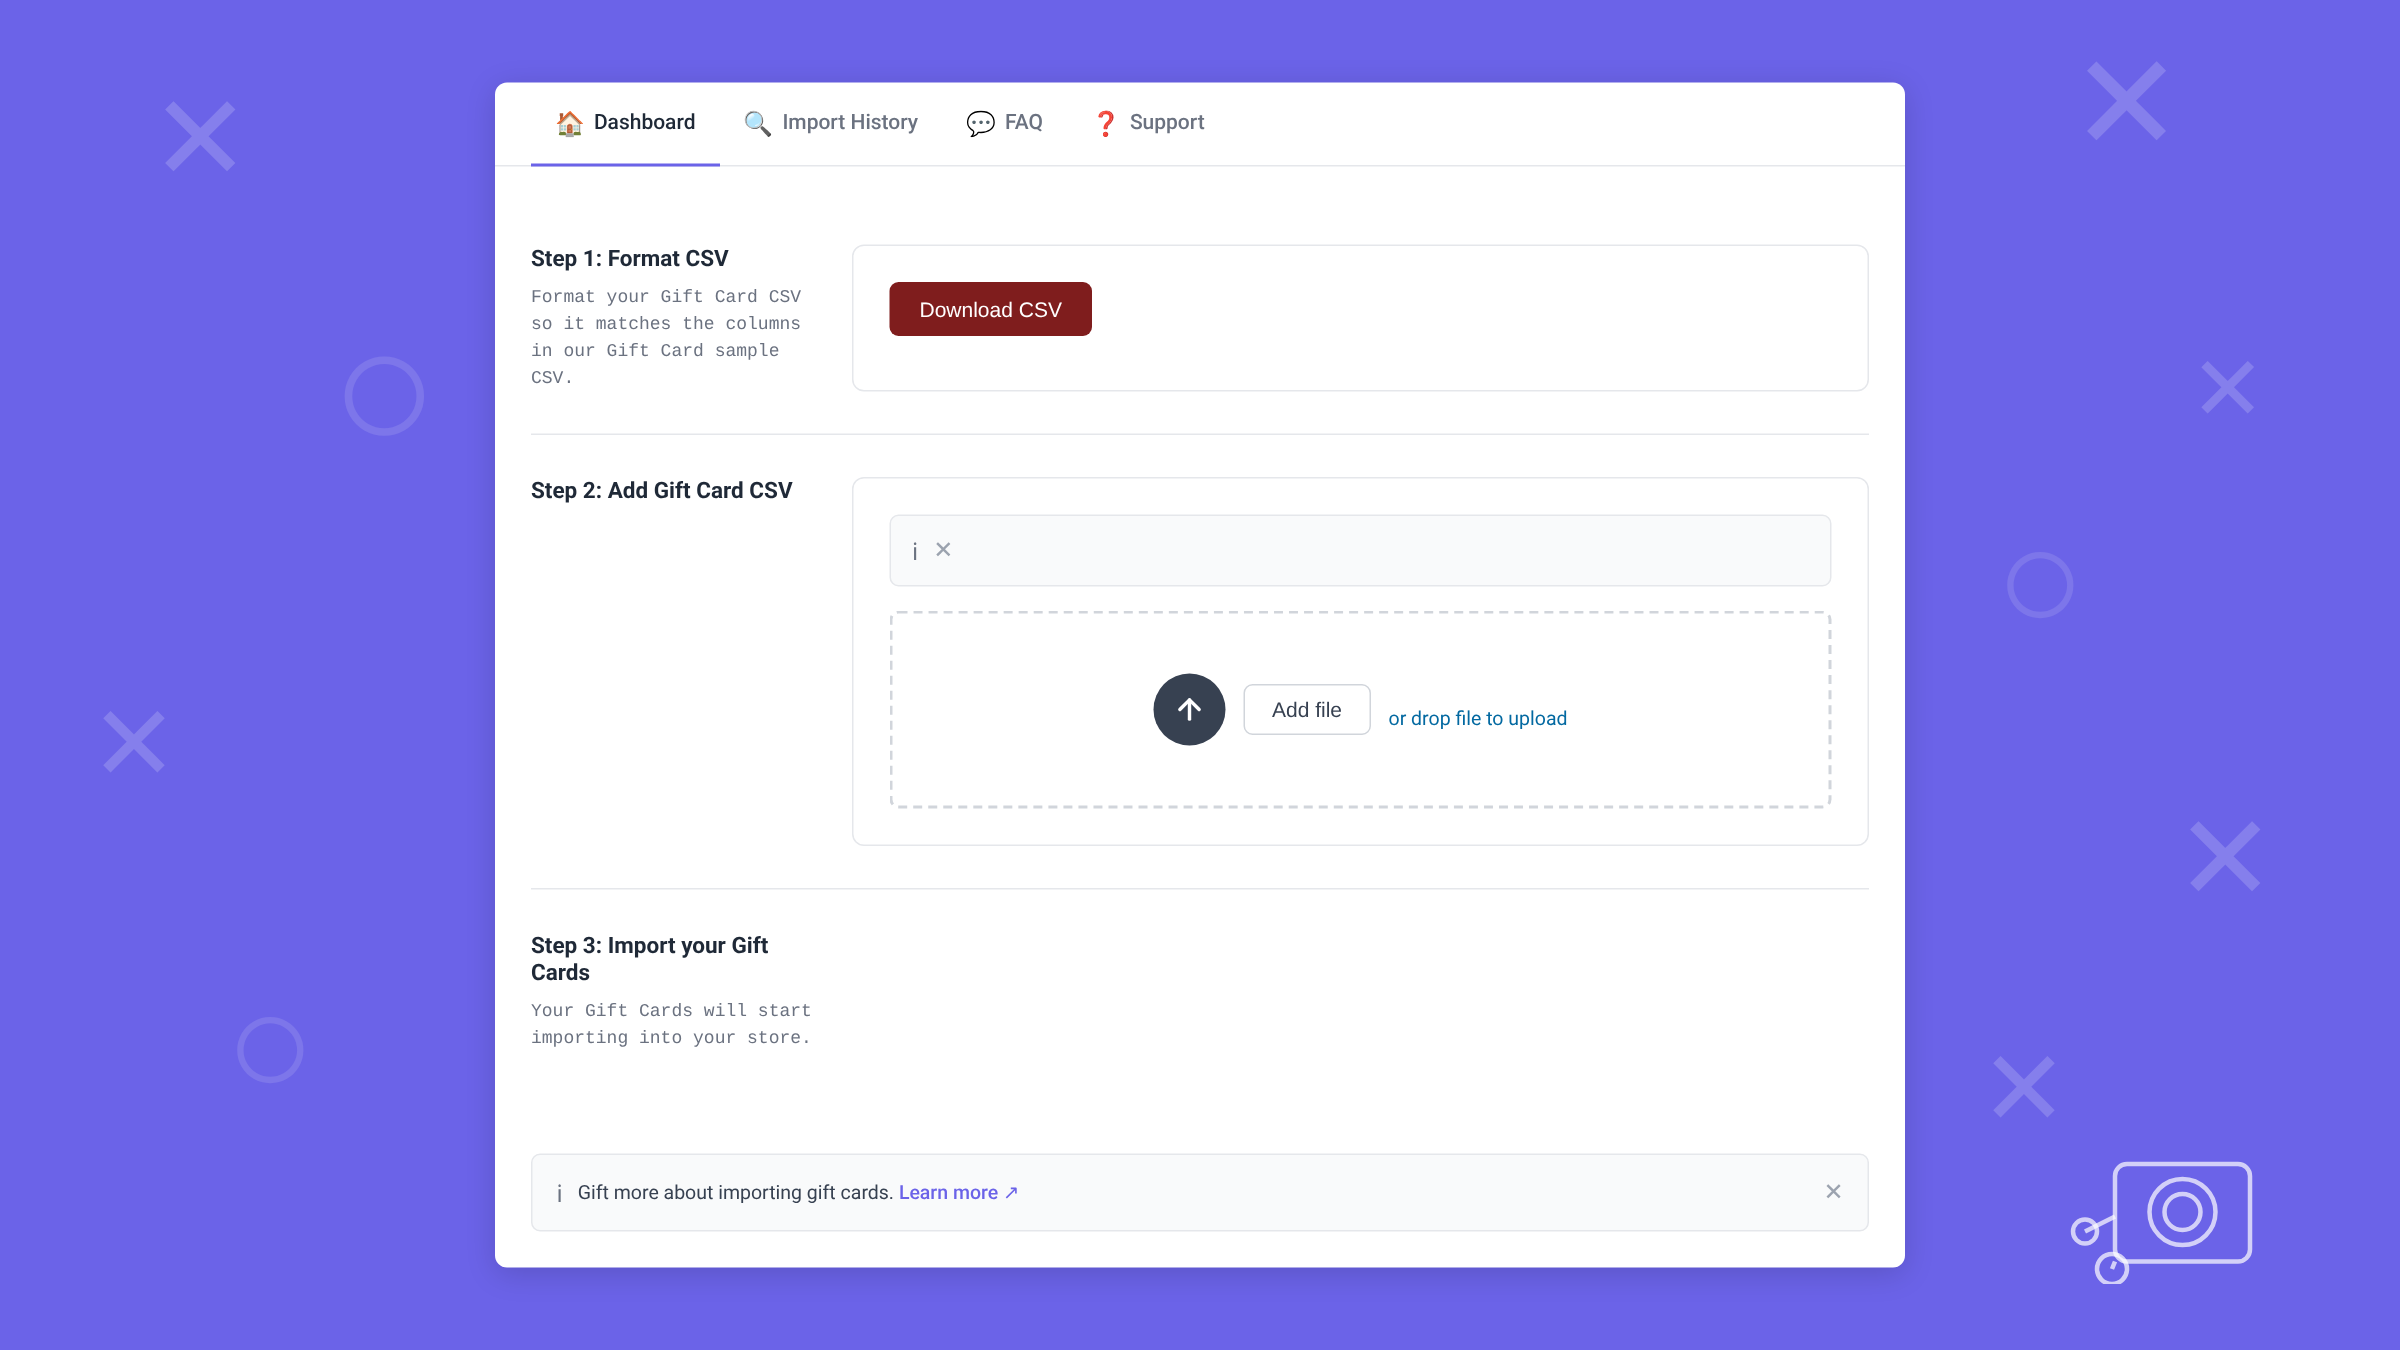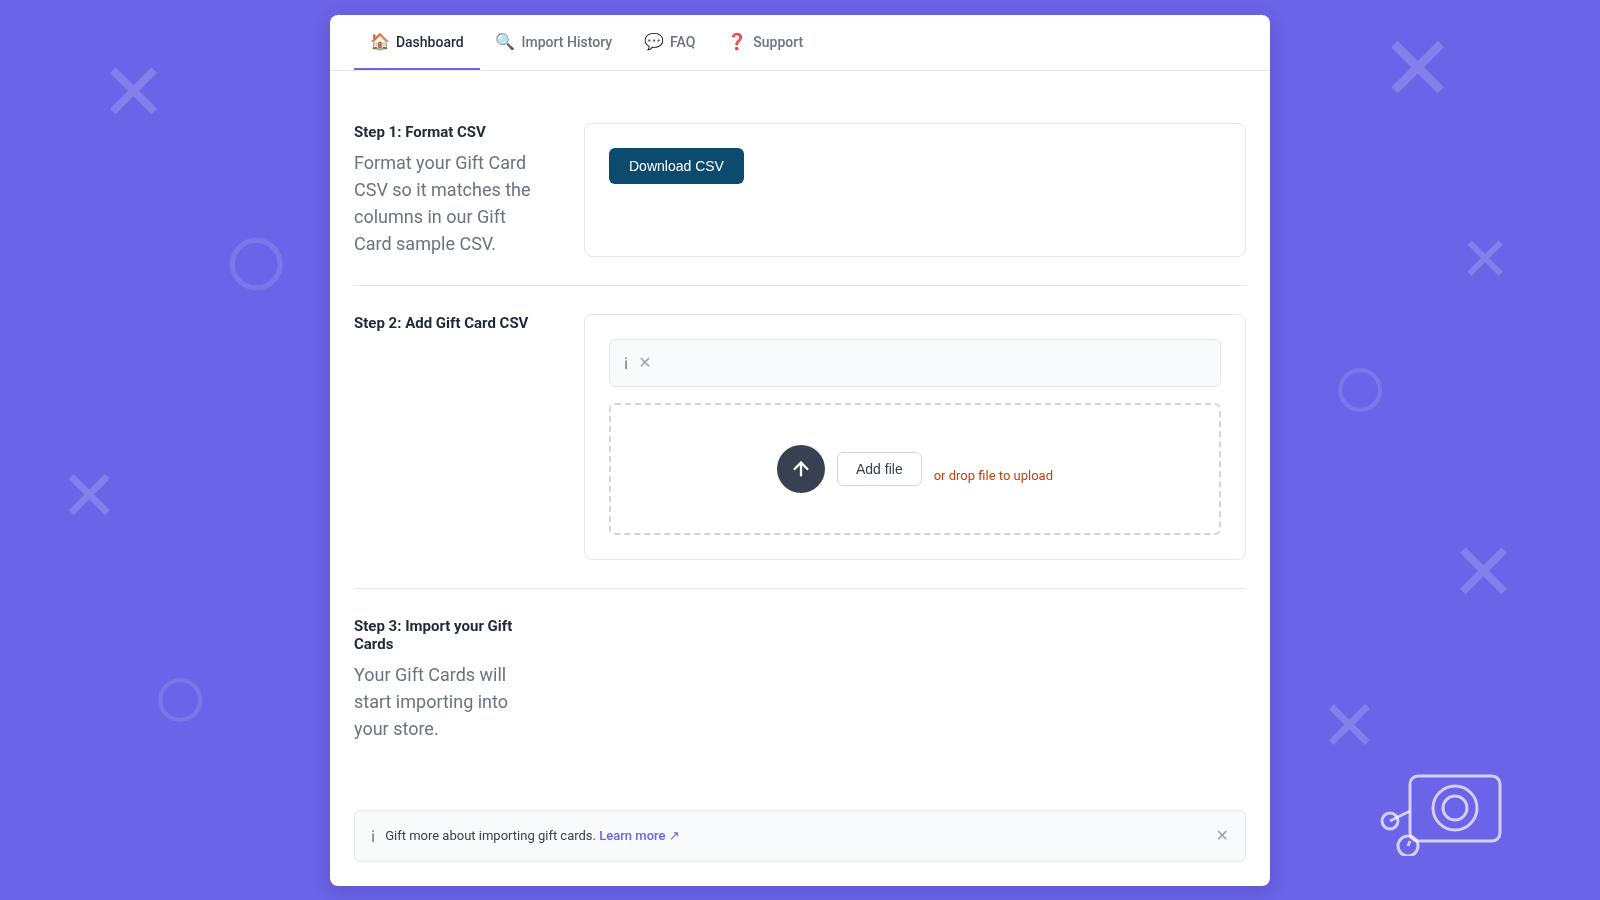--- a/index.html
+++ b/index.html
@@ -72,21 +72,21 @@
     }
 
     
     .content {
       padding: 24px;
     }
 
     
     .step-section {
       display: flex;
-      gap: 40px;
+      gap: 24px;
       padding: 28px 0;
       border-bottom: 1px solid #e5e7eb;
     }
 
     .step-section:last-of-type {
       border-bottom: none;
     }
 
     .step-left {
       width: 190px;
@@ -94,35 +94,36 @@
     }
 
     .step-title {
       font-size: 15px;
       font-weight: 700;
       color: #1f2937;
       margin-bottom: 8px;
     }
 
     .step-desc {
-      font-size: 18px;
+      font-size: 12px;
       color: #6b7280;
       line-height: 1.5;
+      font-family: Liberation Mono, monospace;
     }
 
     .step-right {
       flex: 1;
       border: 1px solid #e5e7eb;
       border-radius: 8px;
       padding: 24px;
     }
 
     
     .btn-primary {
-      background-color: #0c4a6e;
+      background-color: #7f1d1d;
       color: #ffffff;
       border: none;
       border-radius: 6px;
       padding: 10px 20px;
       font-size: 14px;
       font-weight: 500;
       cursor: pointer;
     }
 
     
@@ -191,21 +192,21 @@
       border: 1px solid #d1d5db;
       border-radius: 6px;
       padding: 8px 18px;
       font-size: 14px;
       color: #374151;
       cursor: pointer;
     }
 
     .upload-or-text {
       font-size: 13px;
-      color: #c2410c;
+      color: #0369a1;
       margin-top: 13px;
     }
 
     
     .btn-disabled {
       background: #ffffff;
       border: 1px solid #d1d5db;
       border-radius: 6px;
       padding: 10px 20px;
       font-size: 14px;

